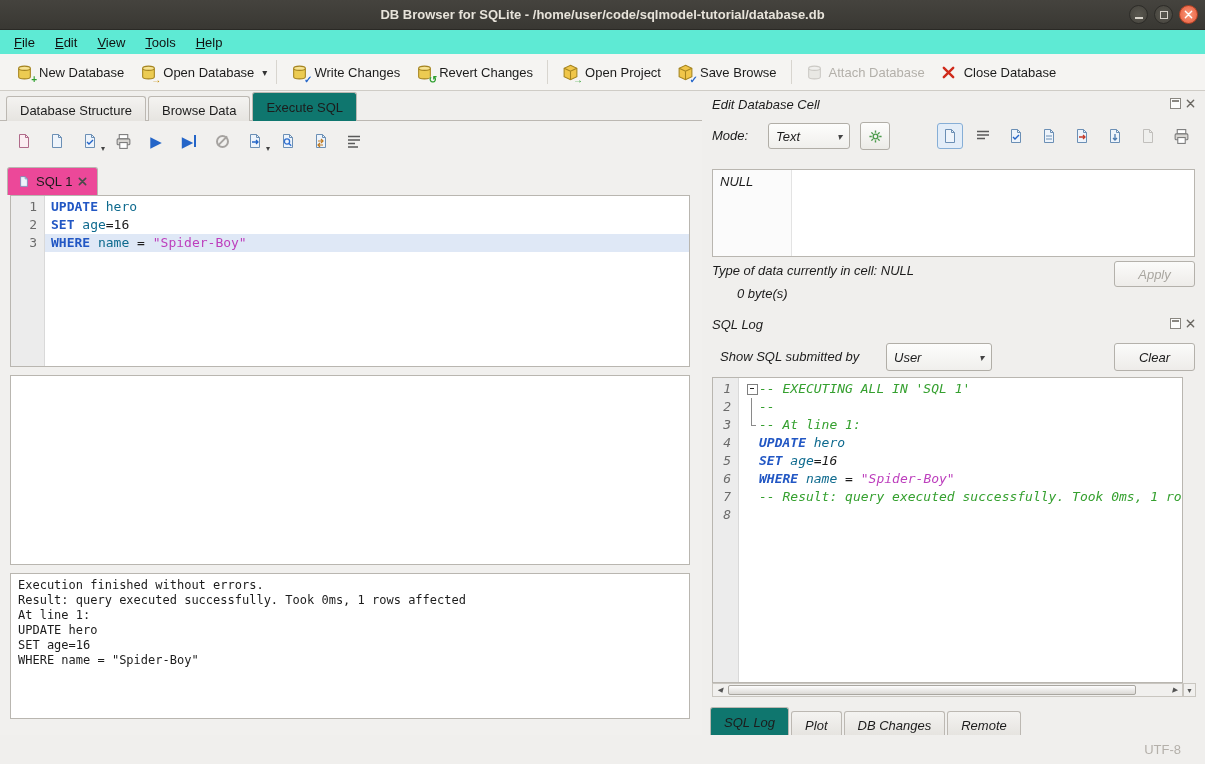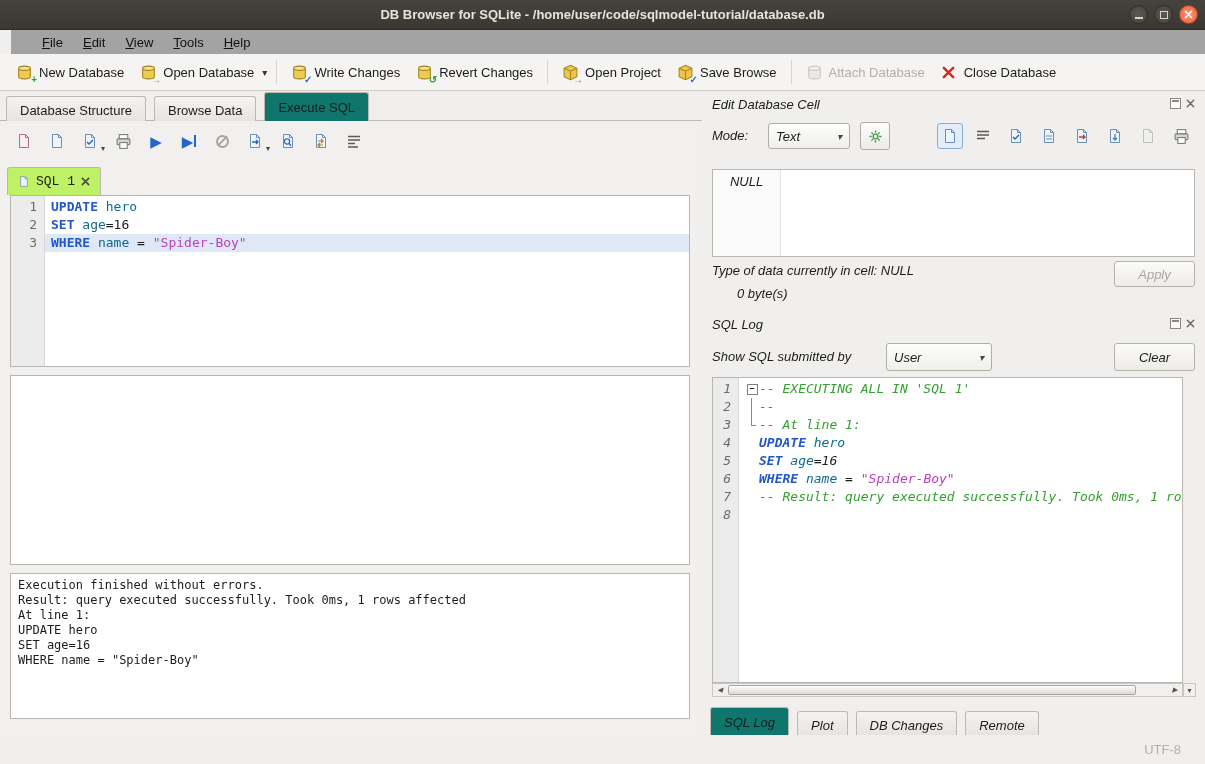--- a/index.html
+++ b/index.html
@@ -13,54 +13,54 @@
     display: flex; align-items: center; justify-content: center; }
   .titlebar .title { color: #e7e3da; font-weight: bold; font-size: 13px; }
   .win-controls { position: absolute; right: 7px; top: 5px; display: flex; gap: 6px; }
   .wbtn { width: 19px; height: 19px; border-radius: 50%; display: flex; align-items: center; justify-content: center;
     background: radial-gradient(#5a5850, #44423c); border: 1px solid #2d2c28; }
   .wbtn.close { background: radial-gradient(#f89c7d, #e9593a); border-color: #b34224; }
   .min-glyph { width: 8px; border-top: 2px solid #d8d4cb; margin-top: 6px; }
   .max-glyph { width: 8px; height: 8px; border: 1px solid #d8d4cb; }
 
   
-  .menubar { position: absolute; top: 30px; left: 0; right: 0; height: 24px; background: #a3a3a3;
-    display: flex; align-items: center; padding-left: 21px; margin-left: 11px; }
+  .menubar { position: absolute; top: 30px; left: 0; right: 0; height: 24px; background: #5eead4;
+    display: flex; align-items: center; padding-left: 4px; }
   .menu-item { padding: 3px 10px; color: #111; }
 
   
   .toolbar { position: absolute; top: 54px; left: 0; right: 0; height: 37px; background: #f5f4f2;
     border-bottom: 1px solid #cfccc6; display: flex; align-items: center; padding-left: 8px; }
   .tb-btn { display: flex; align-items: center; gap: 6px; padding: 5px 8px; border-radius: 3px; white-space: nowrap; }
   .tb-btn.disabled { color: #b3b0aa; }
   .tb-sep { width: 1px; height: 24px; background: #d8d5cf; margin: 0 6px; }
   .tb-caret { font-size: 10px; color: #333; padding: 0 3px; margin-left: -3px; }
   .ic { position: relative; width: 17px; height: 17px; display: inline-block; flex: none; }
   .badge { position: absolute; right: -4px; bottom: -4px; font-size: 10px; font-weight: bold; line-height: 1;
     text-shadow: 0 0 2px #fff; }
 
   
   .left-pane { position: absolute; left: 0; top: 91px; width: 702px; height: 644px; }
   .main-tabs { position: absolute; left: 6px; top: 1px; display: flex; align-items: flex-end; height: 29px; z-index: 3; }
   .tab { padding: 6px 13px; border: 1px solid #bcb8b2; border-bottom: none; border-radius: 3px 3px 0 0;
-    background: linear-gradient(#f4f3f1, #e6e4e0); margin-right: 8px; height: 25px; }
+    background: linear-gradient(#f4f3f1, #e6e4e0); margin-right: 2px; height: 25px; }
   .tab.active { background: #0f766e; height: 29px; padding-top: 7px; }
   .pane-body { position: absolute; left: 0; top: 29px; right: 0; bottom: 0; border-top: 1px solid #bcb8b2; background: #f1f0ee; }
 
   .ed-toolbar { position: absolute; left: 14px; top: 7px; height: 26px; display: flex; gap: 13px; align-items: center; }
   .ed-ic { position: relative; width: 20px; height: 20px; display: flex; align-items: center; justify-content: center; border-radius: 3px; }
   .ed-ic .mini-caret { position: absolute; right: -5px; bottom: -2px; font-size: 8px; color: #444; }
   .play-glyph { color: #2465c8; font-size: 15px; line-height: 1; }
   .play-bar { width: 2px; height: 12px; background: #2465c8; margin-left: 1px; }
   .stop-ic { width: 13px; height: 13px; border-radius: 50%; border: 2px solid #a6a3a0; position: relative; }
   .stop-ic::after { content: ""; position: absolute; left: -2px; top: 3.5px; width: 13px; border-top: 2px solid #a6a3a0; transform: rotate(-45deg); }
 
   .sqltab-row { position: absolute; left: 7px; top: 46px; height: 28px; display: flex; align-items: flex-end; z-index: 2; }
   .sqltab { display: flex; align-items: center; gap: 6px; padding: 5px 10px; height: 28px;
-    background: #bef264; border: 1px solid #b9b6b0; border-bottom: none; border-radius: 3px 3px 0 0; font-family: Liberation Mono, monospace; }
+    background: #ec4899; border: 1px solid #b9b6b0; border-bottom: none; border-radius: 3px 3px 0 0; }
 
   .code-editor { background: #fff; border: 1px solid #b9b6b0; display: flex; overflow: hidden;
     font-family: "DejaVu Sans Mono", monospace; font-size: 13px; line-height: 18px; }
   #sql-editor-widget { position: absolute; left: 10px; top: 74px; width: 680px; height: 172px; }
   .ed-gutter { width: 34px; background: #ececec; border-right: 1px solid #d9d9d9; color: #6b6b6b;
     text-align: right; padding-top: 2px; flex: none; }
   .ed-gutter .ln { height: 18px; padding-right: 7px; }
   .ed-code { flex: 1; padding-top: 2px; overflow: hidden; }
   .cl { height: 18px; padding-left: 6px; white-space: pre; }
   .cl.hl { background: #dfe8f6; }
@@ -94,31 +94,31 @@
   .combo .carr { font-size: 10px; color: #444; margin-left: 8px; }
   .mode-combo { left: 66px; top: 32px; width: 82px; }
   .mode-gear { position: absolute; left: 158px; top: 31px; width: 30px; height: 28px; border: 1px solid #b1aea7; border-radius: 3px;
     background: linear-gradient(#fdfdfc, #ecebe7); display: flex; align-items: center; justify-content: center; }
   .cell-toolbar { position: absolute; right: 11px; top: 32px; display: flex; gap: 7px; align-items: center; }
   .ct-ic { width: 26px; height: 26px; display: flex; align-items: center; justify-content: center; border-radius: 3px; }
   .ct-ic.pressed { border: 1px solid #86aed6; background: #e3edf8; }
   .ct-ic.dim { opacity: 0.45; }
 
   .cell-box { position: absolute; left: 10px; top: 78px; width: 483px; height: 88px; background: #fff; border: 1px solid #b9b6b0; display: flex; }
-  .cell-gutter { width: 68px; border-right: 1px solid #e3e3e3; background: #fbfbfb; padding: 4px 7px; text-align: center; }
+  .cell-gutter { width: 79px; border-right: 1px solid #e3e3e3; background: #fbfbfb; padding: 4px 7px; }
 
   .type-info { position: absolute; left: 10px; top: 172px; }
   .size-info { position: absolute; left: 10px; top: 195px; margin-left: 25px; }
   .btn { border: 1px solid #b4b1ab; border-radius: 3px; background: linear-gradient(#fbfbfa, #eeece9);
     display: flex; align-items: center; justify-content: center; }
   .apply-btn { position: absolute; right: 10px; top: 170px; width: 81px; height: 26px; color: #a9a6a0; }
   .clear-btn { position: absolute; right: 10px; top: 252px; width: 81px; height: 28px; color: #1c1c1c; }
 
   .sqllog-header { top: 226px; }
-  .filter-label { position: absolute; left: 10px; top: 258px; }
+  .filter-label { position: absolute; left: 18px; top: 258px; }
   .user-combo { left: 184px; top: 252px; width: 106px; height: 28px; }
 
   #log-editor-widget { position: absolute; left: 10px; top: 286px; width: 471px; height: 306px; }
   #log-editor-widget .ed-gutter { width: 26px; }
 
   .hscroll { position: absolute; left: 10px; top: 592px; width: 471px; height: 14px; background: #f1f0ee;
     border: 1px solid #c9c6c0; display: flex; align-items: center; }
   .hs-btn { width: 14px; height: 12px; display: flex; align-items: center; justify-content: center; font-size: 7px; color: #555; flex: none; }
   .hs-spacer { flex: 1; }
   .hs-thumb { width: 408px; height: 10px; margin-left: 1px; background: linear-gradient(#fdfdfd, #dbd9d5);

